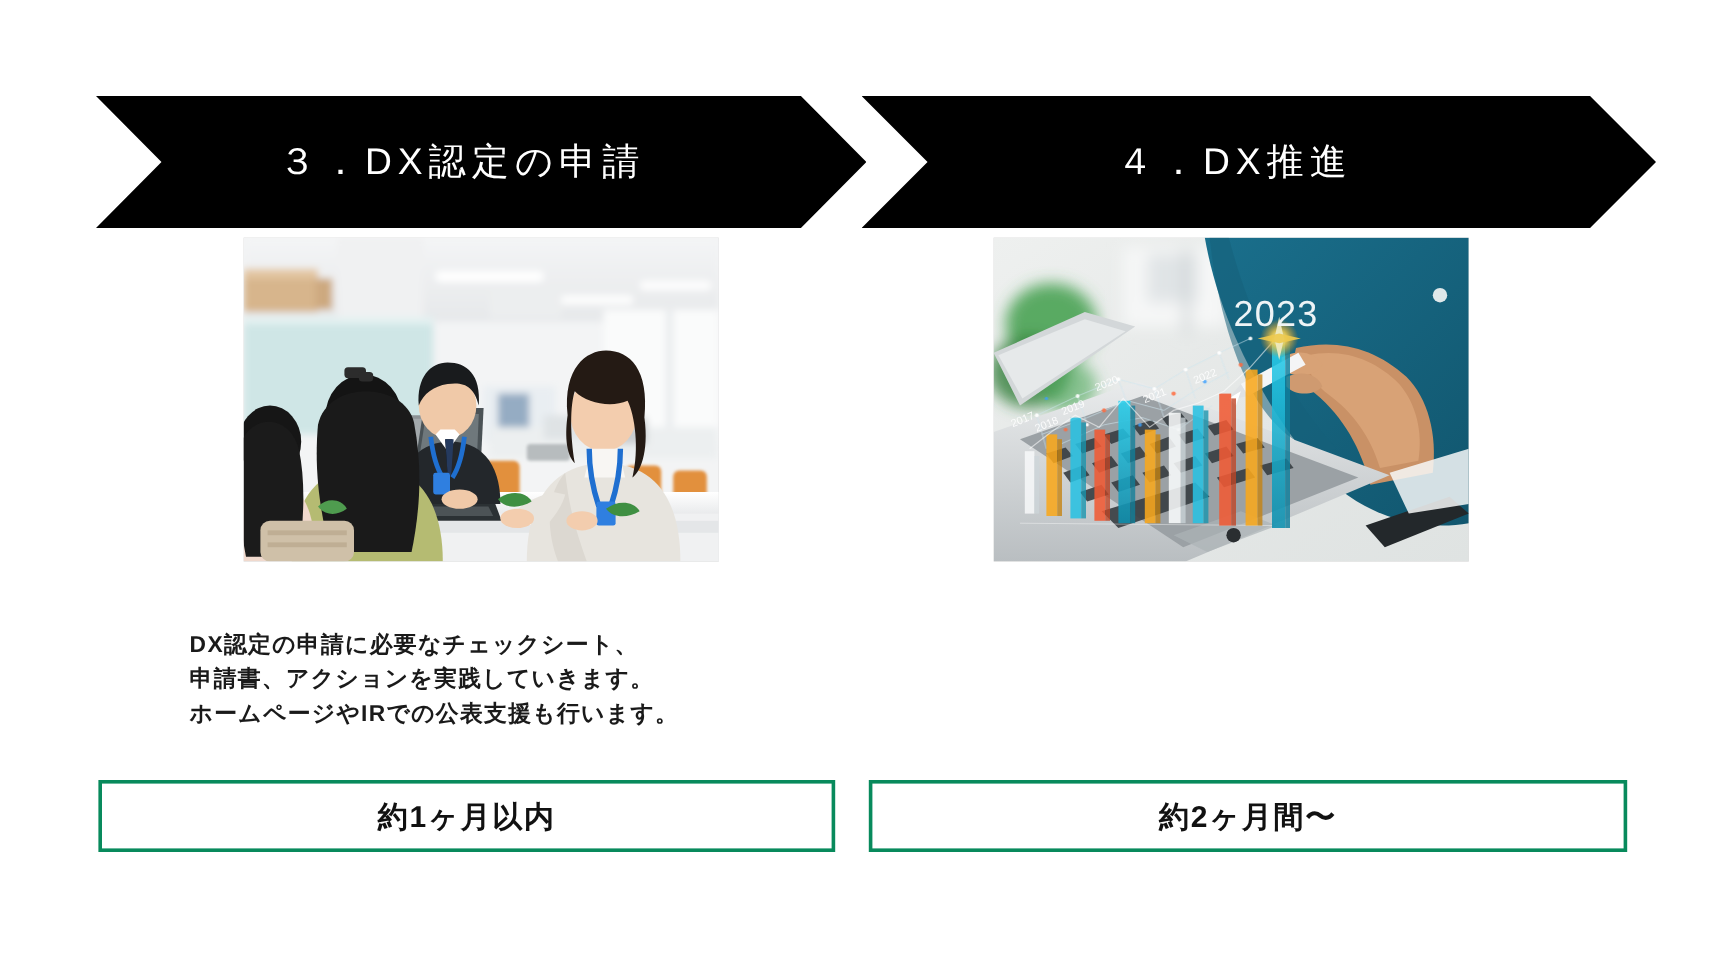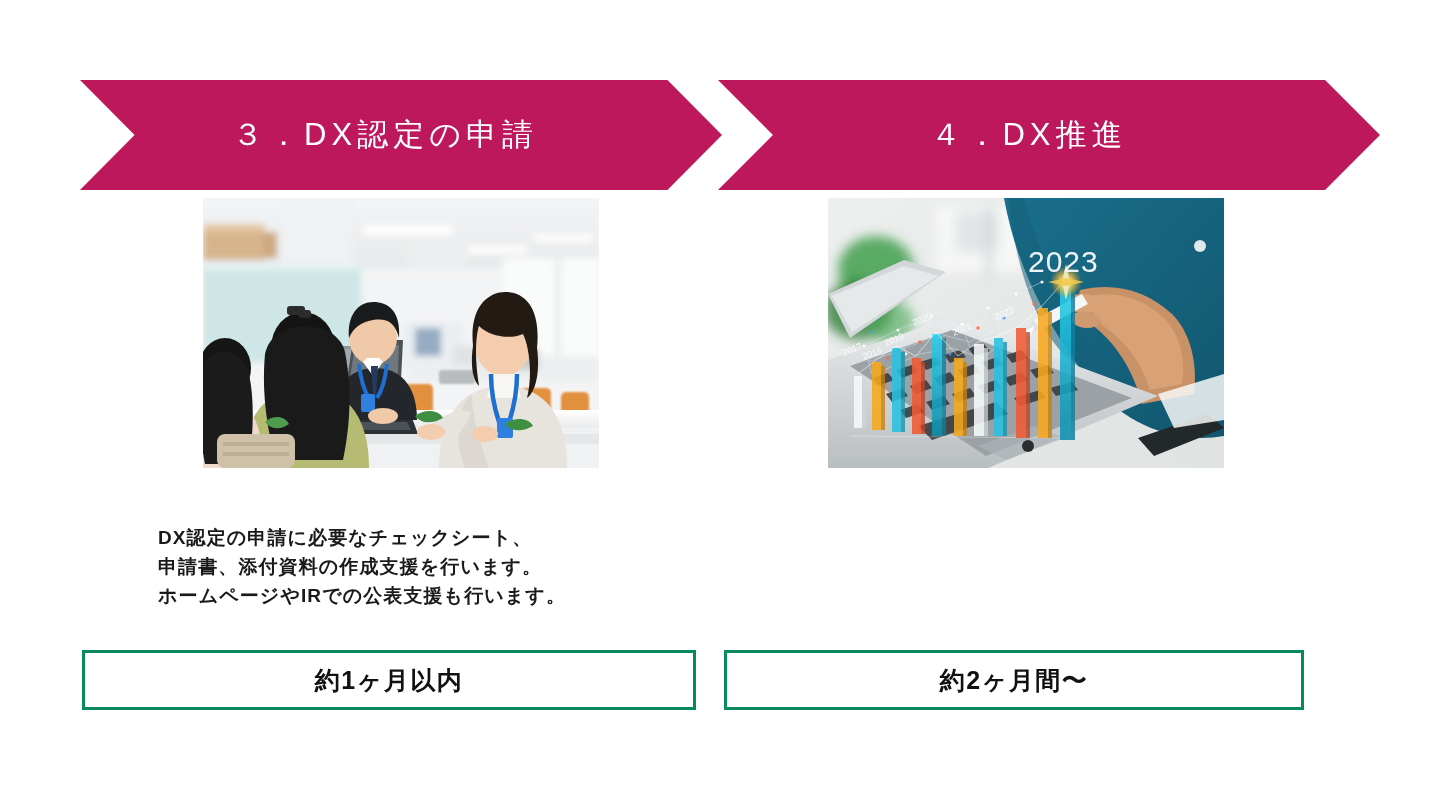--- a/index.html
+++ b/index.html
@@ -20,21 +20,21 @@
   .stage {
     position: absolute;
     inset: 0;
   }
 
   
   .banner {
     position: absolute;
     top: 80px;
     height: 110px;
-    background: #be185d;
+    background: #000000;
     display: flex;
     align-items: center;
     justify-content: center;
   }
   .banner-1 {
     left: 80px;
     width: 642px;
     clip-path: polygon(0 0, 91.5% 0, 100% 50%, 91.5% 100%, 0 100%, 8.5% 50%);
   }
   .banner-2 {
@@ -88,21 +88,21 @@
     top: 650px;
     height: 60px;
     box-sizing: border-box;
     border: 3px solid #088a5c;
     background: #ffffff;
     display: flex;
     align-items: center;
     justify-content: center;
   }
   .box-left  { left: 82px;  width: 614px; }
-  .box-right { left: 724px; width: 580px; }
+  .box-right { left: 724px; width: 632px; }
   .duration-label {
     font-size: 25px;
     font-weight: bold;
     letter-spacing: 1.5px;
     color: #111111;
   }
 </style>
 </head>
 <body>
 
@@ -433,21 +433,21 @@
           <text x="86" y="128" transform="rotate(-22 86 128)">2020</text>
           <text x="126" y="138" transform="rotate(-22 126 138)">2021</text>
           <text x="168" y="122" transform="rotate(-22 168 122)">2022</text>
         </g>
         <text x="200" y="74" fill="#ffffff" font-family="Liberation Sans, sans-serif" font-size="30" letter-spacing="1">2023</text>
       </g>
     </svg>
   </div>
 
   <div class="desc desc-left">DX認定の申請に必要なチェックシート、
-申請書、添付資料の作成支援を行います。
+申請書、アクションを実践していきます。
 ホームページやIRでの公表支援も行います。</div>
 
 
   <div class="duration-box box-left">
     <span class="duration-label">約1ヶ月以内</span>
   </div>
 
   <div class="duration-box box-right">
     <span class="duration-label">約2ヶ月間〜</span>
   </div>

